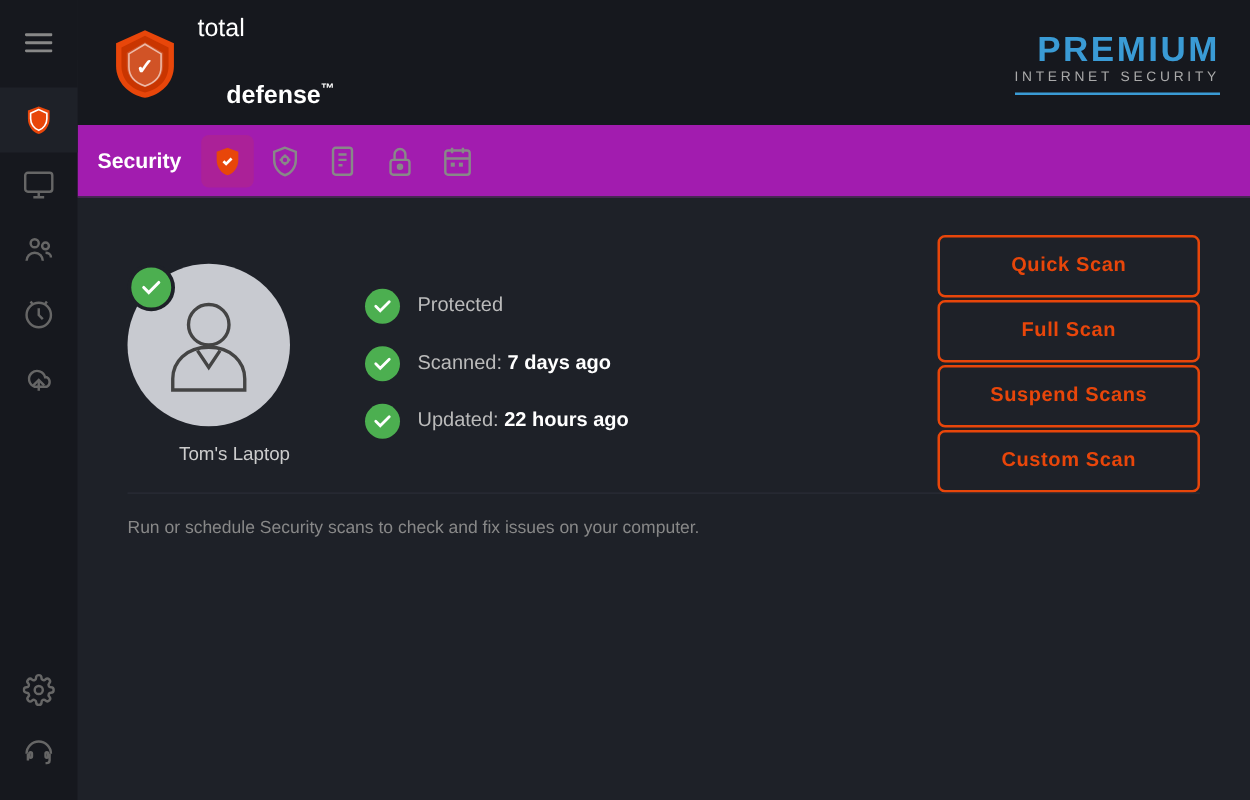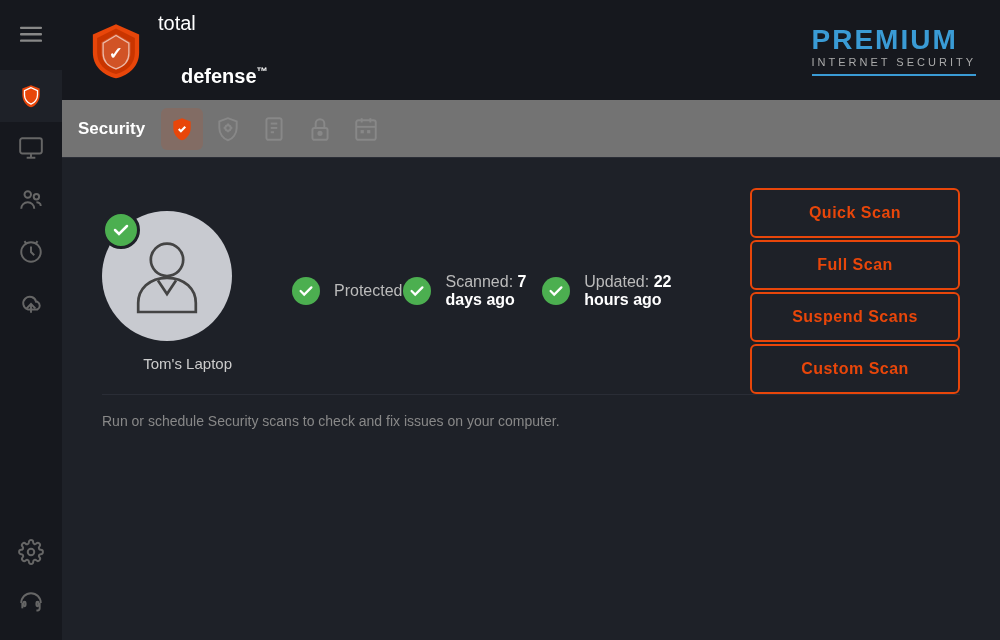--- a/index.html
+++ b/index.html
@@ -103,40 +103,40 @@
     .logo-shield {
       width: 60px; height: 60px;
     }
     .logo-text {
       display: flex; flex-direction: column; gap: 30px;
     }
     .header-divider {
       flex: 1;
     }
     .premium-area {
-      text-align: left;
+      text-align: right;
       border-bottom: 2px solid #3a9bd5;
       padding-bottom: 6px;
     }
     .premium-title {
       font-size: 28px;
       font-weight: 900;
       color: #3a9bd5;
       letter-spacing: 2px;
     }
     .premium-subtitle {
       font-size: 11px;
       color: #aaa;
       letter-spacing: 3px;
     }
 
     
     .tabbar {
       height: 58px;
-      background: #737373;
+      background: #a21caf;
       display: flex;
       align-items: center;
       padding: 0 16px;
       gap: 4px;
       border-bottom: 1px solid #2a2d36;
     }
     .tab-label {
       font-size: 17px;
       font-weight: 600;
       color: #fff;
@@ -200,22 +200,22 @@
     }
     .device-name {
       font-size: 15px;
       color: #ccc;
       text-align: center;
     }
 
     
     .status-section {
       display: flex;
-      flex-direction: row;
-      gap: 1px;
+      flex-direction: column;
+      gap: 18px;
       flex: 1;
       justify-content: center;
     }
     .status-item {
       display: flex;
       align-items: center;
       gap: 14px;
     }
     .status-check {
       width: 28px; height: 28px;

